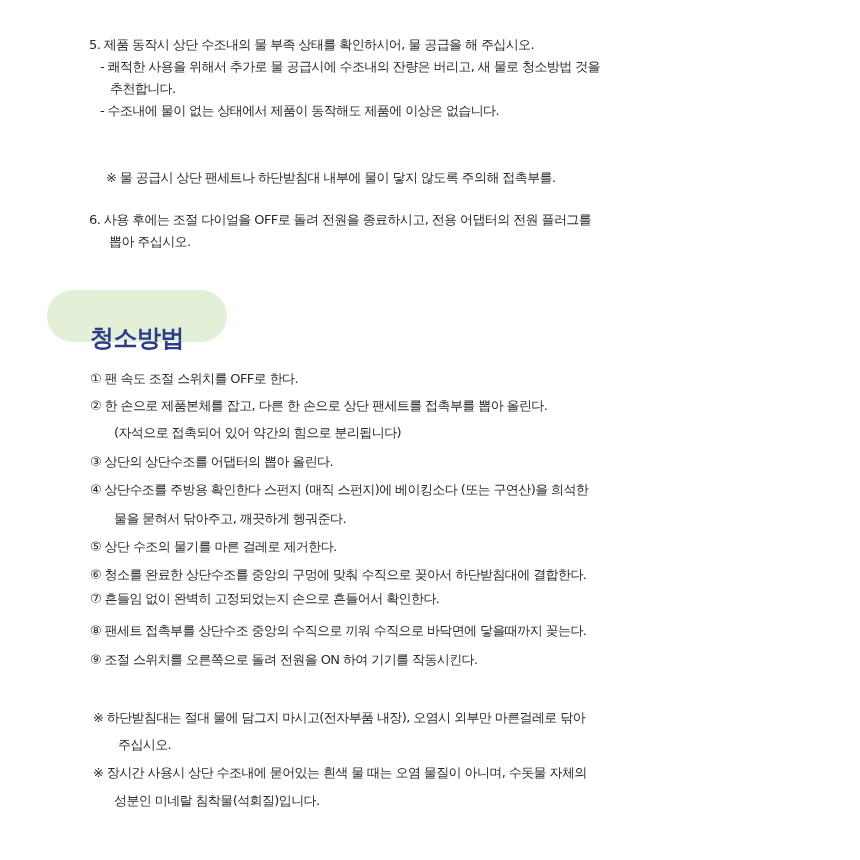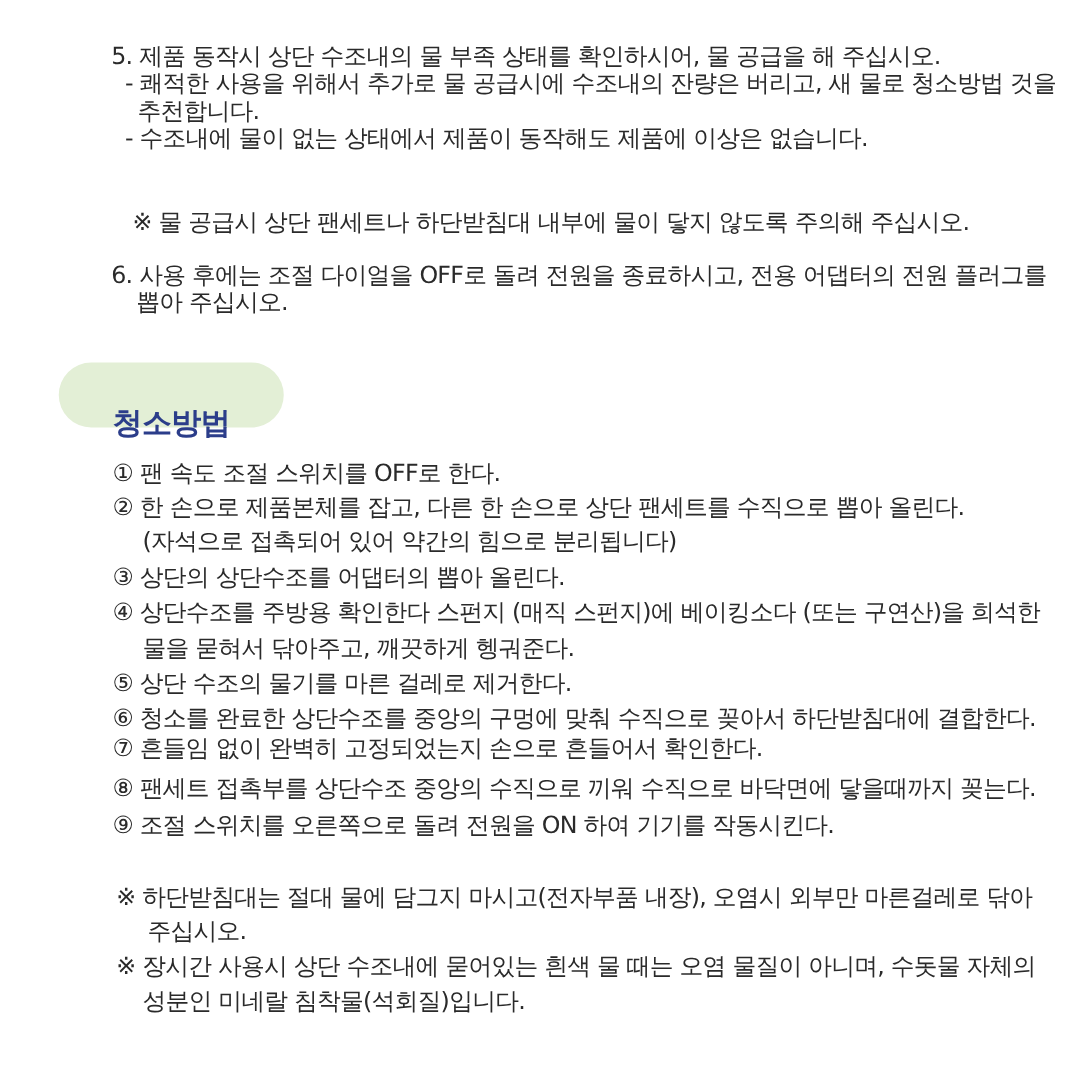--- a/index.html
+++ b/index.html
@@ -1,42 +1,42 @@
 <!DOCTYPE html>
 <html><head>
 <meta charset="utf-8">
 <style>
   html, body { margin:0; padding:0; background:#ffffff; }
   body { width:860px; height:860px; position:relative; overflow:hidden;
          font-family:"DejaVu Sans","Liberation Sans",sans-serif; color:#2a2a2a; }
-  .ln { position:absolute; font-size:19px; line-height:22px; white-space:nowrap; letter-spacing:-0.6px;text-align:right; }
+  .ln { position:absolute; font-size:13px; line-height:22px; white-space:nowrap; letter-spacing:-0.6px;text-align:right; }
   .pill { position:absolute; left:47px; top:290px; width:180px; height:52px; border-radius:26px;
           background:#e3efd6; display:flex; align-items:center; justify-content:center; }
   .pill-text { font-size:24px; font-weight:bold; color:#2b3d8a; letter-spacing:-0.5px;margin-top:44px; }
 </style>
 </head>
 <body>
 
 <div>
   <div class="ln" style="left:89px;top:34px">5. 제품 동작시 상단 수조내의 물 부족 상태를 확인하시어, 물 공급을 해 주십시오.</div>
   <div class="ln" style="left:100px;top:56px">- 쾌적한 사용을 위해서 추가로 물 공급시에 수조내의 잔량은 버리고, 새 물로 청소방법 것을</div>
   <div class="ln" style="left:110px;top:78px">추천합니다.</div>
   <div class="ln" style="left:100px;top:100px">- 수조내에 물이 없는 상태에서 제품이 동작해도 제품에 이상은 없습니다.</div>
-  <div class="ln" style="left:106px;top:167px">※ 물 공급시 상단 팬세트나 하단받침대 내부에 물이 닿지 않도록 주의해 주십시오.</div>
+  <div class="ln" style="left:106px;top:167px">※ 물 공급시 상단 팬세트나 하단받침대 내부에 물이 닿지 않도록 주의해 접촉부를.</div>
   <div class="ln" style="left:89px;top:209px">6. 사용 후에는 조절 다이얼을 OFF로 돌려 전원을 종료하시고, 전용 어댑터의 전원 플러그를</div>
   <div class="ln" style="left:109px;top:231px">뽑아 주십시오.</div>
 </div>
 
 <div class="pill">
   <span class="pill-text">청소방법</span>
 </div>
 
 <div>
   <div class="ln" style="left:90px;top:368px">① 팬 속도 조절 스위치를 OFF로 한다.</div>
-  <div class="ln" style="left:90px;top:395px">② 한 손으로 제품본체를 잡고, 다른 한 손으로 상단 팬세트를 수직으로 뽑아 올린다.</div>
+  <div class="ln" style="left:90px;top:395px">② 한 손으로 제품본체를 잡고, 다른 한 손으로 상단 팬세트를 접촉부를 뽑아 올린다.</div>
   <div class="ln" style="left:114px;top:422px">(자석으로 접촉되어 있어 약간의 힘으로 분리됩니다)</div>
   <div class="ln" style="left:90px;top:451px">③ 상단의 상단수조를 어댑터의 뽑아 올린다.</div>
   <div class="ln" style="left:90px;top:479px">④ 상단수조를 주방용 확인한다 스펀지 (매직 스펀지)에 베이킹소다 (또는 구연산)을 희석한</div>
   <div class="ln" style="left:114px;top:508px">물을 묻혀서 닦아주고, 깨끗하게 헹궈준다.</div>
   <div class="ln" style="left:90px;top:536px">⑤ 상단 수조의 물기를 마른 걸레로 제거한다.</div>
   <div class="ln" style="left:90px;top:564px">⑥ 청소를 완료한 상단수조를 중앙의 구멍에 맞춰 수직으로 꽂아서 하단받침대에 결합한다.</div>
   <div class="ln" style="left:90px;top:588px">⑦ 흔들임 없이 완벽히 고정되었는지 손으로 흔들어서 확인한다.</div>
   <div class="ln" style="left:90px;top:620px">⑧ 팬세트 접촉부를 상단수조 중앙의 수직으로 끼워 수직으로 바닥면에 닿을때까지 꽂는다.</div>
   <div class="ln" style="left:90px;top:649px">⑨ 조절 스위치를 오른쪽으로 돌려 전원을 ON 하여 기기를 작동시킨다.</div>
 </div>

